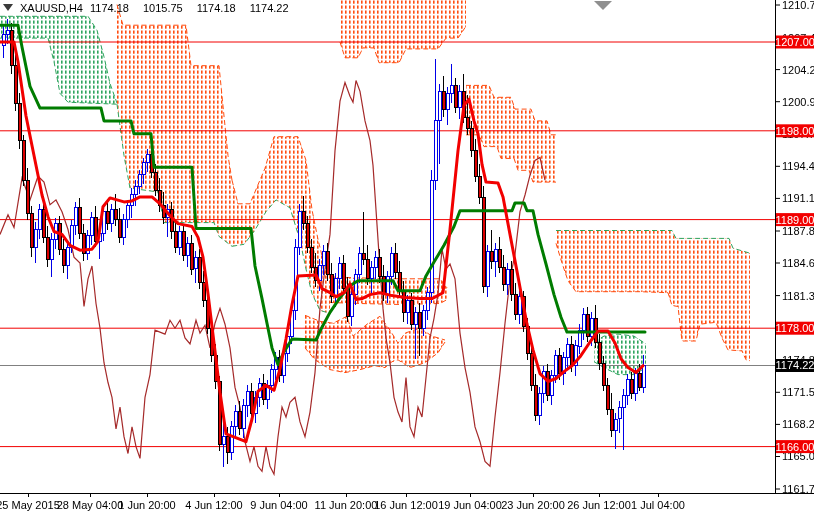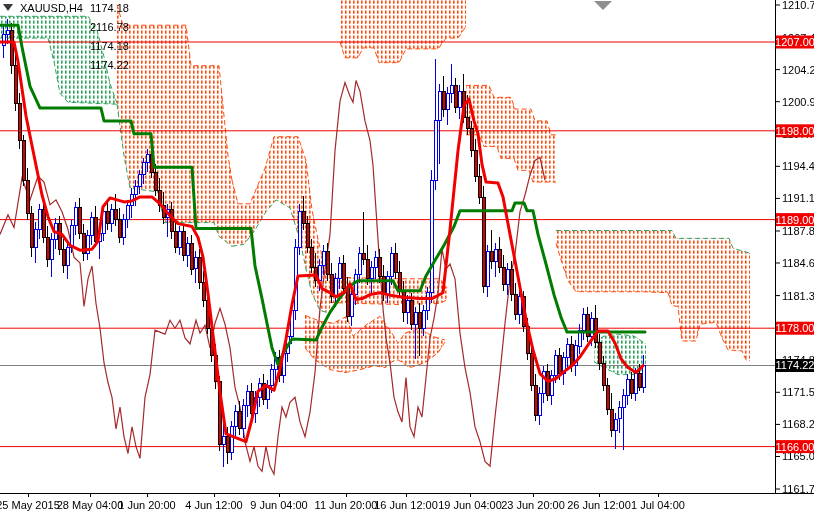--- a/index.html
+++ b/index.html
@@ -1,21 +1,21 @@
 <!DOCTYPE html>
 <html><head>
 <meta charset="utf-8">
 <style>
   html,body{margin:0;padding:0;background:#fff;}
   #app{position:relative;width:814px;height:516px;background:#fff;overflow:hidden;
        font-family:"Liberation Sans",sans-serif;}
   svg{position:absolute;left:0;top:0;}
   .symbol-label{position:absolute;top:2px;left:3px;height:14px;display:flex;
                 gap:7px;font-size:11px;color:#000;white-space:nowrap;z-index:5;}
-  .symbol-label .vals{display:flex;gap:7px;flex-direction:column;}
+  .symbol-label .vals{display:flex;gap:14px;}
   .dd{width:0;height:0;border-left:5px solid transparent;border-right:5px solid transparent;
       border-top:7px solid #3a3a3a;display:inline-block;margin-top:2px;cursor:pointer;}
   text{font-family:"Liberation Sans",sans-serif;}
 </style>
 </head>
 <body>
 
 <div id="app">
   <svg id="chart" width="814" height="516">
       <defs>
@@ -477,18 +477,18 @@
         <text x="599" y="509" font-size="11" fill="#000000" text-anchor="middle">26 Jun 12:00</text>
         <line x1="658" y1="493" x2="658" y2="497" stroke="#000000" stroke-width="1" shape-rendering="crispEdges"></line>
         <text x="658" y="509" font-size="11" fill="#000000" text-anchor="middle">1 Jul 04:00</text>
       </g>
     </svg>
   <div class="symbol-label">
     <span class="dd"></span>
     <span>XAUUSD,H4</span>
     <span class="vals">
       <span>1174.18</span>
-      <span>2116.78</span>
+      <span>1015.75</span>
       <span>1174.18</span>
       <span>1174.22</span>
     </span>
   </div>
 </div>
 
 </body></html>

